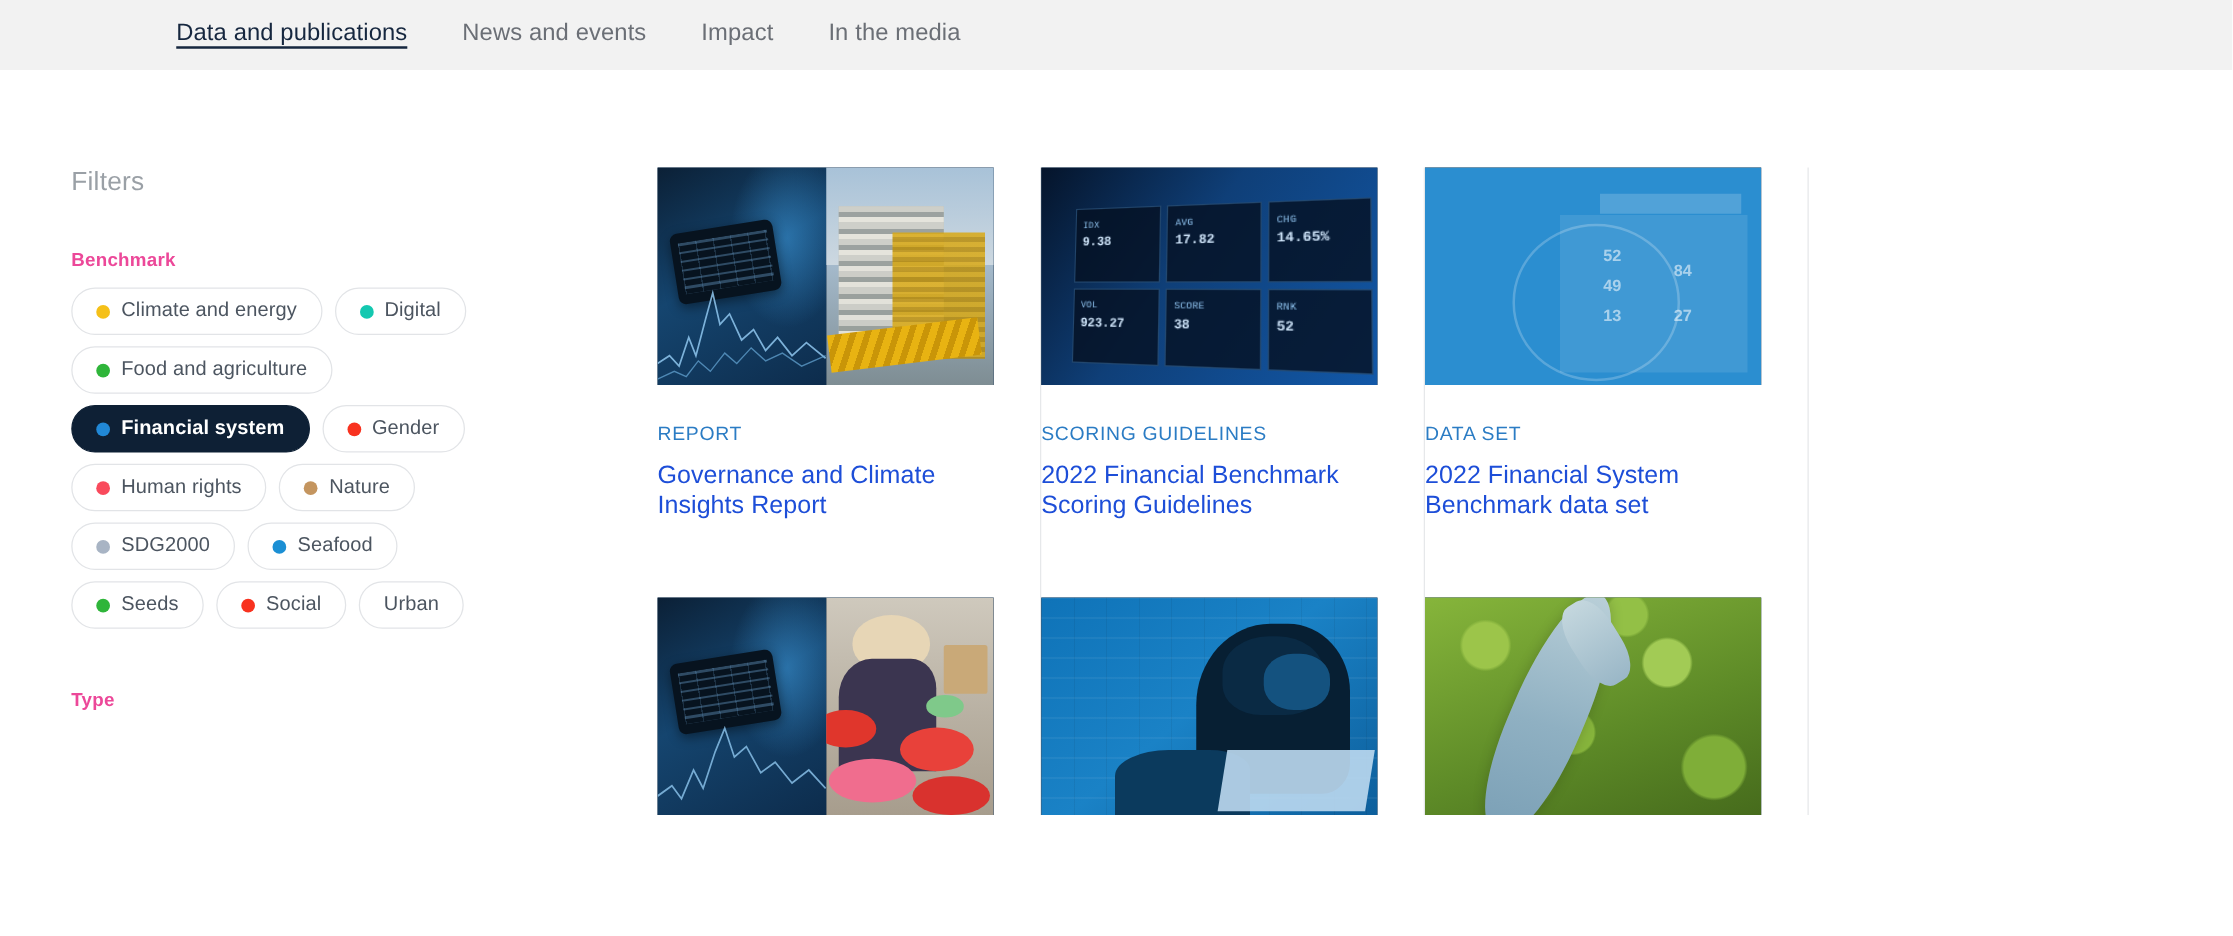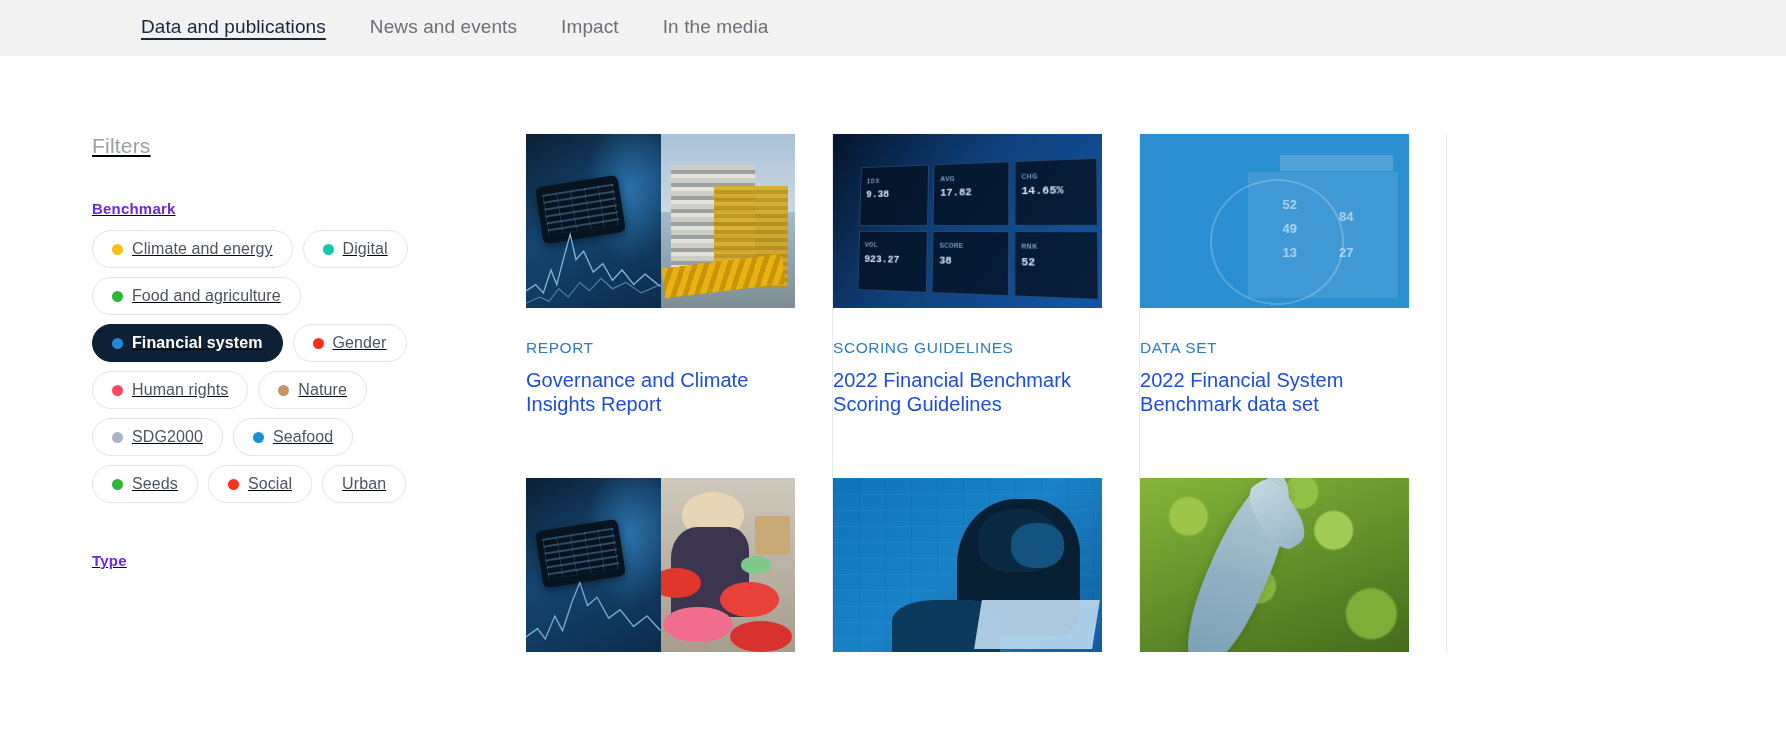--- a/index.html
+++ b/index.html
@@ -40,34 +40,33 @@
 
   
   .page {
     display: flex;
     padding-top: 78px;
   }
 
   
   .sidebar {
     width: 520px;
-    padding-left: 92px;
+    padding-left: 57px;
     flex: 0 0 520px;
-    text-decoration: underline;
   }
   .filters-title {
     font-size: 21px;
     color: #9aa0a6;
     letter-spacing: .2px;
     margin-bottom: 42px;
   }
   .group-label {
     font-size: 15px;
     font-weight: bold;
-    color: #6d28d9;
+    color: #ec4899;
     letter-spacing: .2px;
     margin-bottom: 13px;
   }
   .chips {
     display: flex;
     flex-wrap: wrap;
     gap: 9px 10px;
     max-width: 330px;
   }
   .chip {

